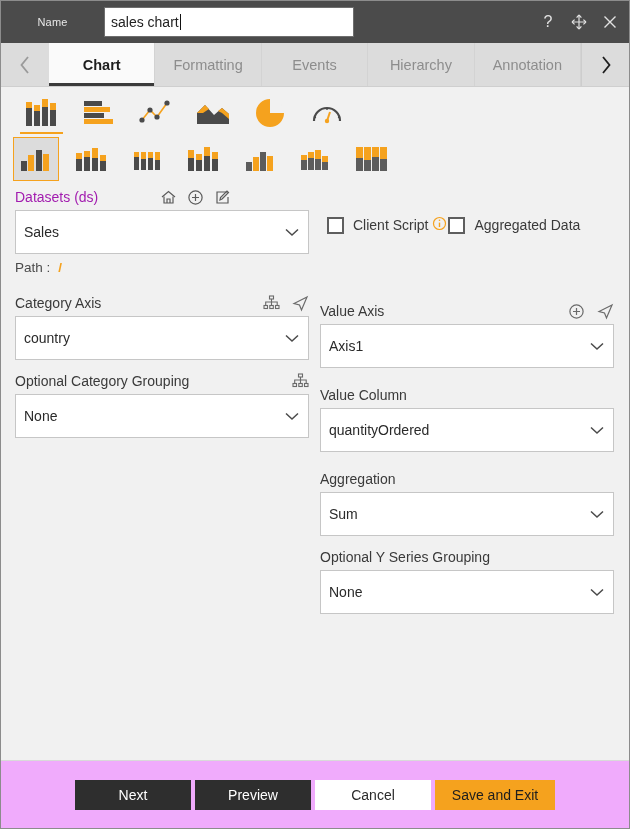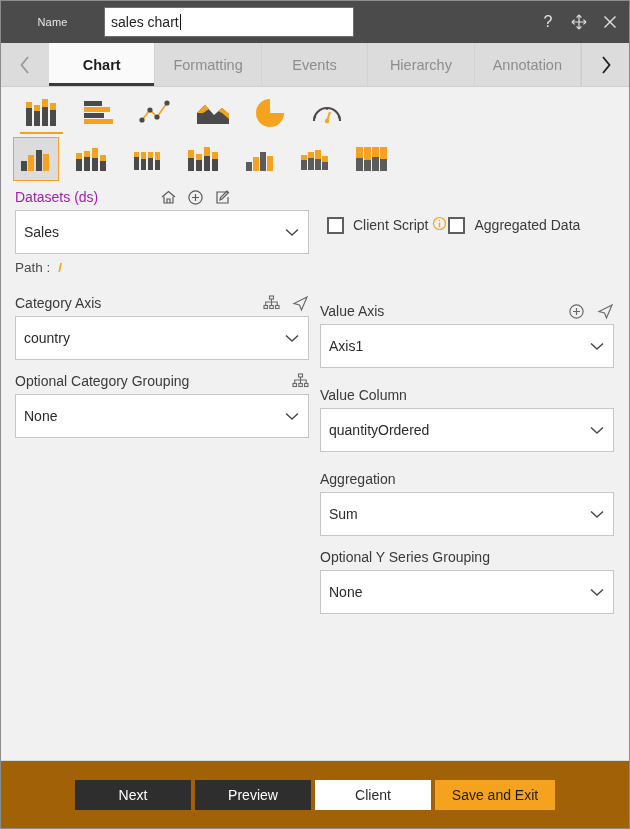--- a/index.html
+++ b/index.html
@@ -145,21 +145,21 @@
     height: 26px; font-size: 14px; color: #3a3a3a;
   }
   .fld-head .acts { margin-left: auto; display: flex; align-items: center; gap: 12px; color: #6a6a6a; }
   .fld .select { width: 100%; }
   .spacer-sm { height: 14px; }
   .spacer-xs { height: 8px; }
 
   
   .footer {
     flex: 0 0 68px; height: 68px;
-    background: #a16207;
+    background: #f0abfc;
     border-top: 1px solid #d9d9d9;
     display: flex; align-items: center; justify-content: center;
     gap: 4px;
   }
   .btn {
     height: 30px; min-width: 116px;
     display: flex; align-items: center; justify-content: center;
     font-size: 14px; cursor: pointer;
   }
   .btn.dark { background: #2e2e2e; color: #ffffff; }
@@ -588,17 +588,17 @@
 
       </div>
     </div>
 
     <div class="vscroll"></div>
   </div>
 
   <div class="footer">
     <div class="btn dark next">Next</div>
     <div class="btn dark preview">Preview</div>
-    <div class="btn light cancel">Client</div>
+    <div class="btn light cancel">Cancel</div>
     <div class="btn orange save">Save and Exit</div>
   </div>
 
 </div>
 
 </body></html>

